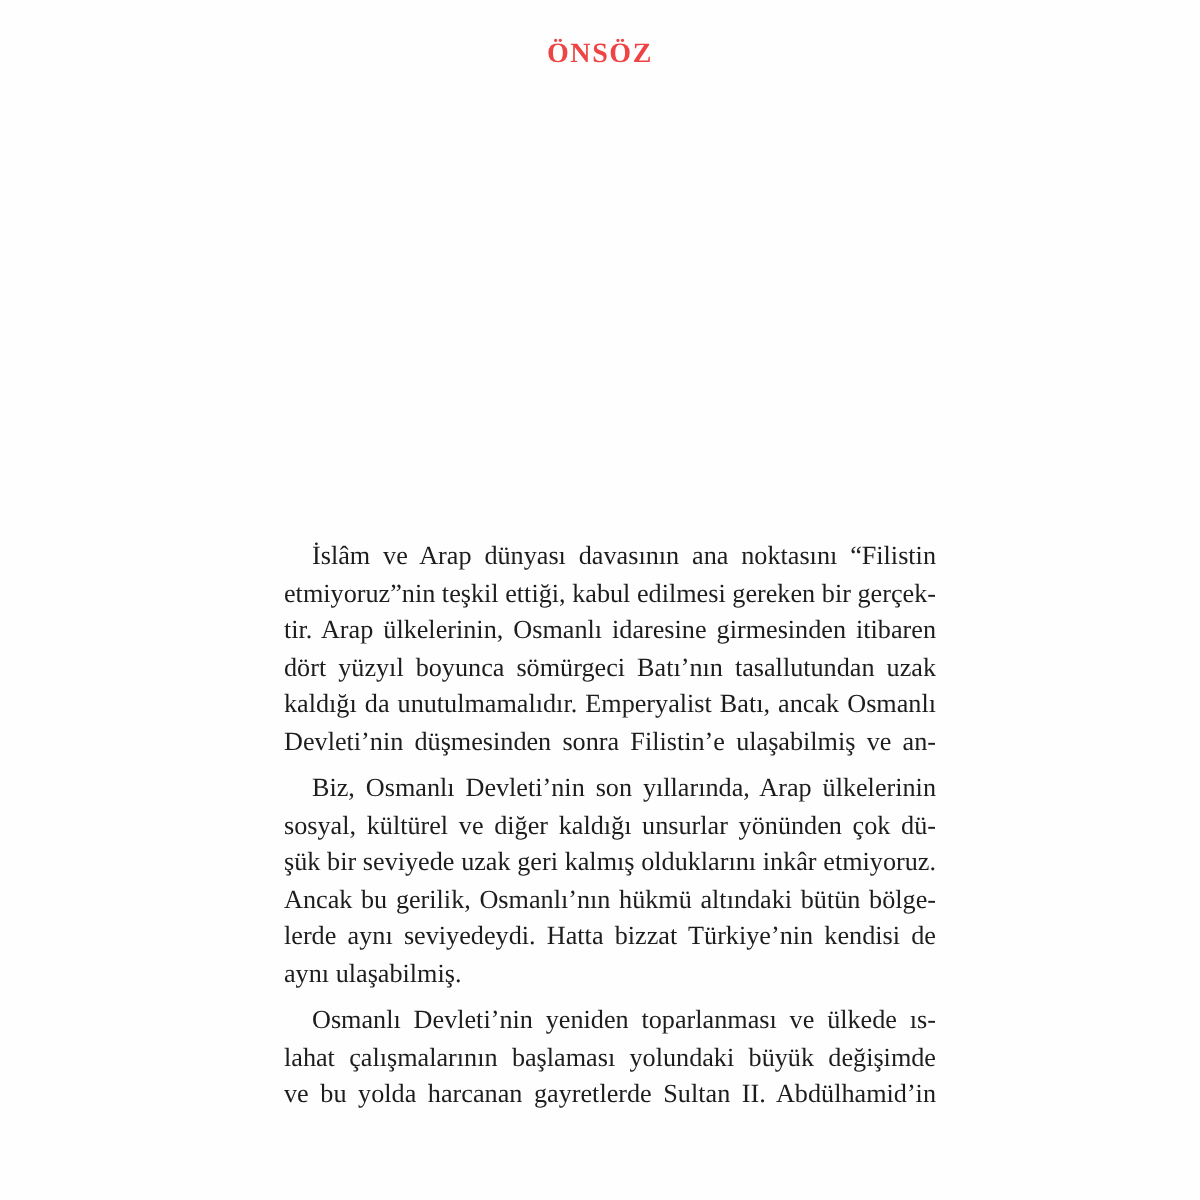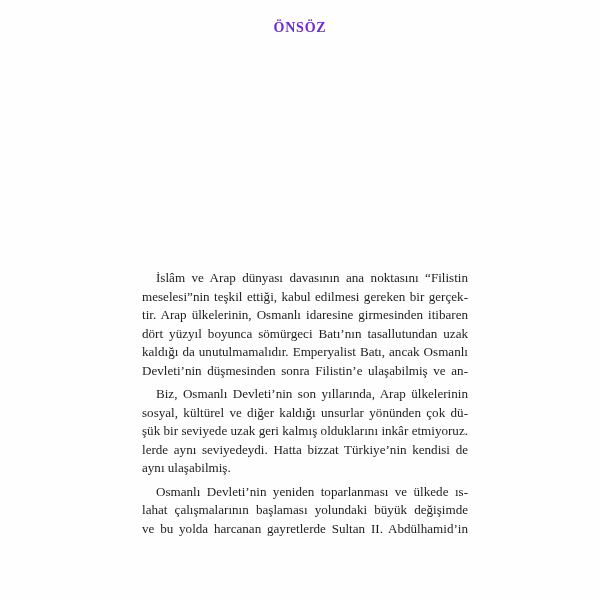--- a/index.html
+++ b/index.html
@@ -19,21 +19,21 @@
   .page-title {
     position: absolute;
     top: 20px;
     left: 0;
     width: 100%;
     margin: 0;
     text-align: center;
     font-size: 14px;
     font-weight: bold;
     letter-spacing: 0.8px;
-    color: #6d28d9;
+    color: #ef4444;
   }
   .body-text {
     position: absolute;
     left: 138px;
     top: 265px;
     width: 334px;
   }
   .paragraph {
     margin: 4px;
     padding: 0;
@@ -58,30 +58,31 @@
   }
 </style>
 </head>
 <body>
 
 <div class="page">
   <h1 class="page-title">ÖNSÖZ</h1>
   <div class="body-text">
       <div class="paragraph">
         <div class="line first">İslâm ve Arap dünyası davasının ana noktasını “Filistin</div>
-        <div class="line">meselesi”nin teşkil ettiği, kabul edilmesi gereken bir gerçek-</div>
+        <div class="line">etmiyoruz”nin teşkil ettiği, kabul edilmesi gereken bir gerçek-</div>
         <div class="line">tir. Arap ülkelerinin, Osmanlı idaresine girmesinden itibaren</div>
         <div class="line">dört yüzyıl boyunca sömürgeci Batı’nın tasallutundan uzak</div>
         <div class="line">kaldığı da unutulmamalıdır. Emperyalist Batı, ancak Osmanlı</div>
         <div class="line">Devleti’nin düşmesinden sonra Filistin’e ulaşabilmiş ve an-</div>
       </div>
       <div class="paragraph">
         <div class="line first">Biz, Osmanlı Devleti’nin son yıllarında, Arap ülkelerinin</div>
         <div class="line">sosyal, kültürel ve diğer kaldığı unsurlar yönünden çok dü-</div>
         <div class="line">şük bir seviyede uzak geri kalmış olduklarını inkâr etmiyoruz.</div>
+        <div class="line">Ancak bu gerilik, Osmanlı’nın hükmü altındaki bütün bölge-</div>
         <div class="line">lerde aynı seviyedeydi. Hatta bizzat Türkiye’nin kendisi de</div>
         <div class="line lastline">aynı ulaşabilmiş.</div>
       </div>
       <div class="paragraph">
         <div class="line first">Osmanlı Devleti’nin yeniden toparlanması ve ülkede ıs-</div>
         <div class="line">lahat çalışmalarının başlaması yolundaki büyük değişimde</div>
         <div class="line">ve bu yolda harcanan gayretlerde Sultan II. Abdülhamid’in</div>
       </div>
     </div>
 </div>

